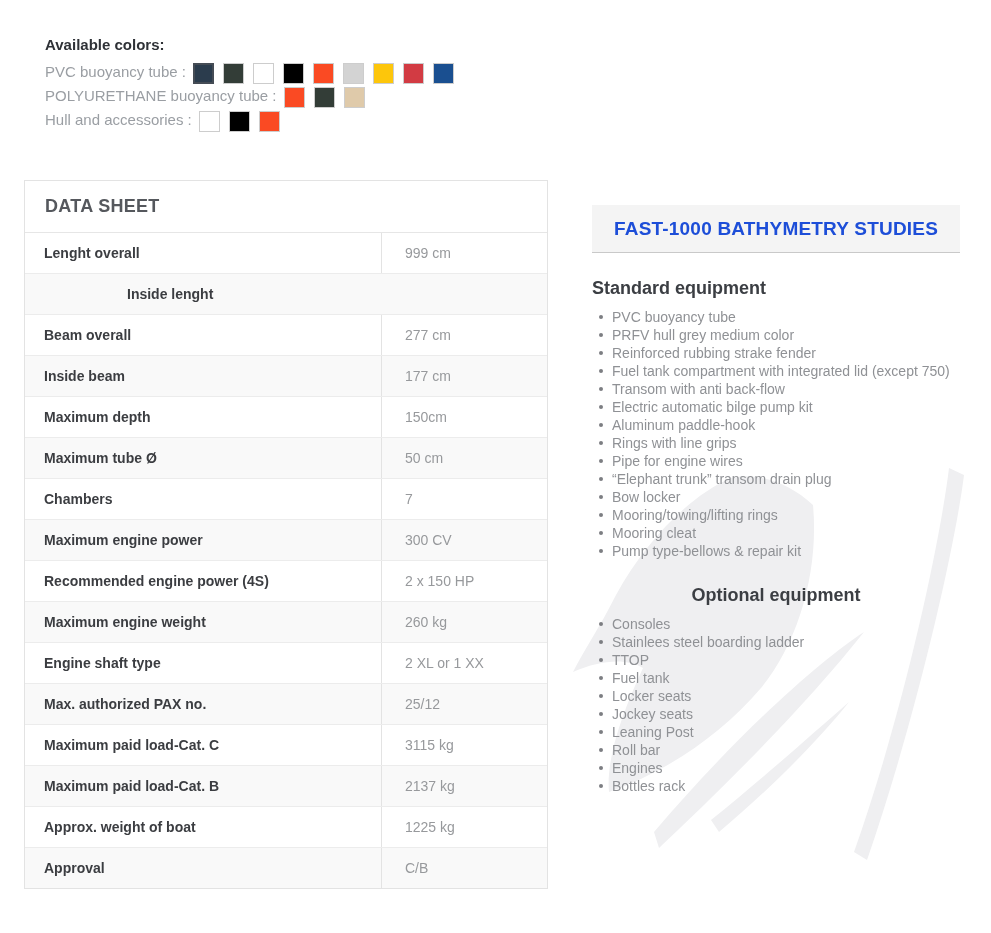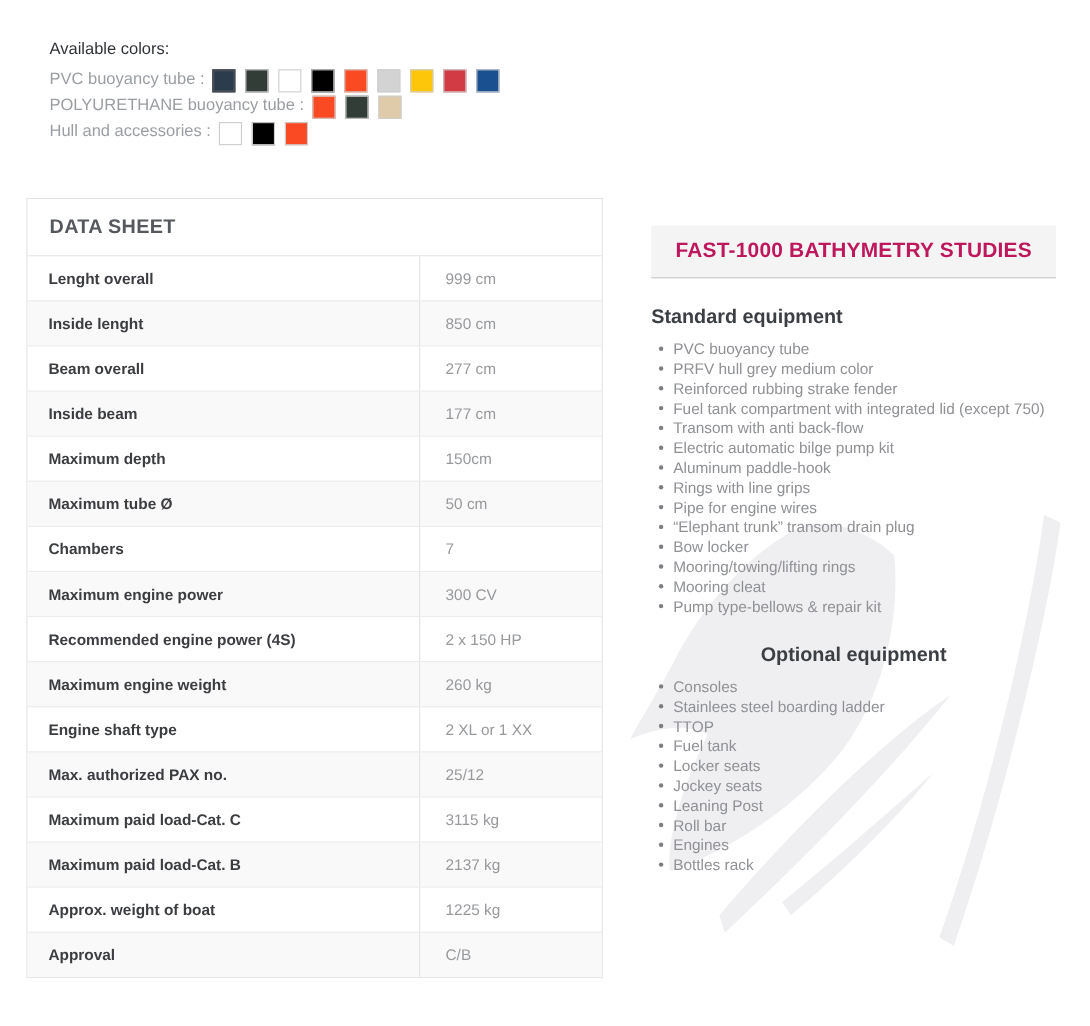--- a/index.html
+++ b/index.html
@@ -3,21 +3,21 @@
 <meta charset="utf-8">
 <style>
   html,body{margin:0;padding:0;}
   body{
     width:991px;height:933px;position:relative;background:#ffffff;
     font-family:"Liberation Sans","DejaVu Sans",sans-serif;overflow:hidden;
   }
 
   
   .colors-section{position:absolute;left:45px;top:36px;z-index:2;}
-  .colors-heading{font-size:15px;font-weight:normal;color:#2f3237;margin:0 0 10px 0;}
+  .colors-heading{font-size:15px;font-weight:bold;color:#2f3237;margin:0 0 10px 0;}
   .color-row{display:flex;height:24px;}
   .color-row-label{font-size:15px;color:#9a9ea3;margin-right:7px;white-space:nowrap;}
   .swatch{width:21px;height:21px;border:1px solid #cdcdcd;margin-right:9px;
           box-sizing:border-box;display:inline-block;flex:0 0 auto;}
   .swatch.selected{border:2px solid #454c55;}
 
   
   .datasheet{position:absolute;left:24px;top:180px;width:524px;background:#fff;
              border:1px solid #e3e3e3;z-index:2;box-sizing:border-box;}
   .datasheet-header{height:51px;line-height:51px;padding-left:20px;font-size:18px;
@@ -27,21 +27,21 @@
   .ds-row:nth-child(even){background:#f9f9f9;}
   .ds-label{flex:0 0 356px;box-sizing:border-box;padding-left:19px;display:flex;align-items:center;
             font-size:14px;font-weight:bold;color:#3b3d41;}
   .ds-value{flex:1;box-sizing:border-box;padding-left:23px;display:flex;align-items:center;
             font-size:14px;color:#97999c;border-left:1px solid #e3e3e3;}
 
   
   .right-panel{position:absolute;left:592px;top:205px;width:368px;z-index:2;}
   .panel-title{background:#f4f4f4;border-bottom:1px solid #c9c9c9;height:48px;line-height:47px;
             padding-left:22px;box-sizing:border-box;font-size:19px;font-weight:bold;
-            color:#be185d;letter-spacing:.2px;white-space:nowrap;}
+            color:#1d4ed8;letter-spacing:.2px;white-space:nowrap;}
   .equip-heading{font-size:18px;font-weight:bold;color:#3b3e43;margin:25px 0 9px 0;}
   .equip-heading.second{text-align:center;}
   ul.equip-list{list-style:none;margin:0;padding:0;}
   ul.equip-list li{font-size:14px;color:#8f9195;line-height:18px;padding-left:20px;position:relative;}
   ul.equip-list li::before{content:"";position:absolute;left:7px;top:7px;width:4px;height:4px;
             border-radius:50%;background:#7c7e82;}
 
   
   .watermark{position:absolute;left:571px;top:420px;z-index:1;}
 </style>
@@ -93,21 +93,20 @@
 
 <div class="datasheet">
   <div class="datasheet-header">DATA SHEET</div>
   <div>
       <div class="ds-row">
         <div class="ds-label">Lenght overall</div>
         <div class="ds-value">999 cm</div>
       </div>
       <div class="ds-row">
         <div class="ds-label">Inside lenght</div>
-        <div class="ds-value">850 cm</div>
       </div>
       <div class="ds-row">
         <div class="ds-label">Beam overall</div>
         <div class="ds-value">277 cm</div>
       </div>
       <div class="ds-row">
         <div class="ds-label">Inside beam</div>
         <div class="ds-value">177 cm</div>
       </div>
       <div class="ds-row">

